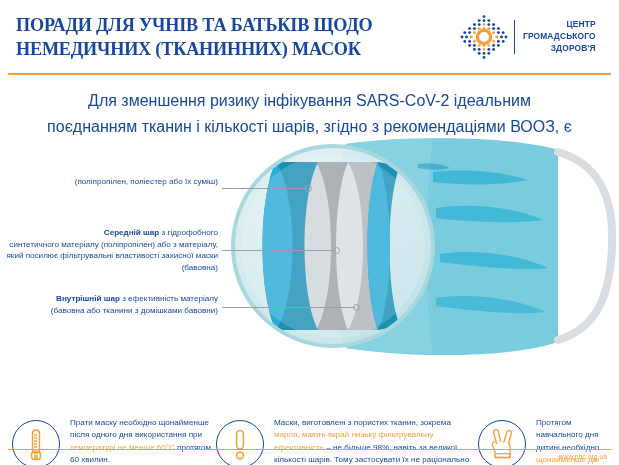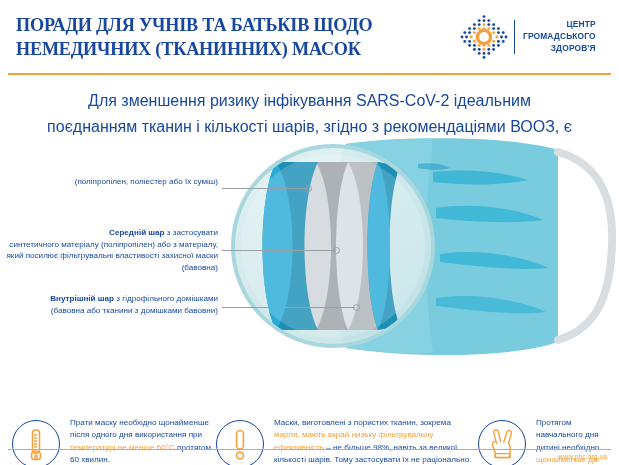--- a/index.html
+++ b/index.html
@@ -288,28 +288,28 @@
 
 <div class="leader" style="left:222px; top:307px; width:133px;"></div>
 <div class="leader-dot" style="left:353px; top:304px;"></div>
 
 <div class="layer-label" id="label-outer">
   <div>(поліпропілен, поліестер або їх суміш)</div>
 </div>
 
 <div class="layer-label" id="label-middle">
   <div>
-    <b>Середній шар</b><span> з застосувати</span>
+    <b>Середній шар</b><span> з гідрофобного</span>
   </div>
   <div>синтетичного матеріалу (поліпропілен) або з матеріалу, який посилює фільтрувальні властивості захисної маски (бавовна)</div>
 </div>
 
 <div class="layer-label" id="label-inner">
   <div>
-    <b>Внутрішній шар</b><span> з гідрофільного домішками</span>
+    <b>Внутрішній шар</b><span> з ефективність матеріалу</span>
   </div>
   <div>(бавовна або тканини з домішками бавовни)</div>
 </div>
 
 <div id="tips">
 
   <div class="tip" id="tip-1">
     <div class="tip-icon">
       <svg width="46" height="46" viewBox="0 0 46 46">
         <g fill="none" stroke="#f5a03c" stroke-width="1.5">

